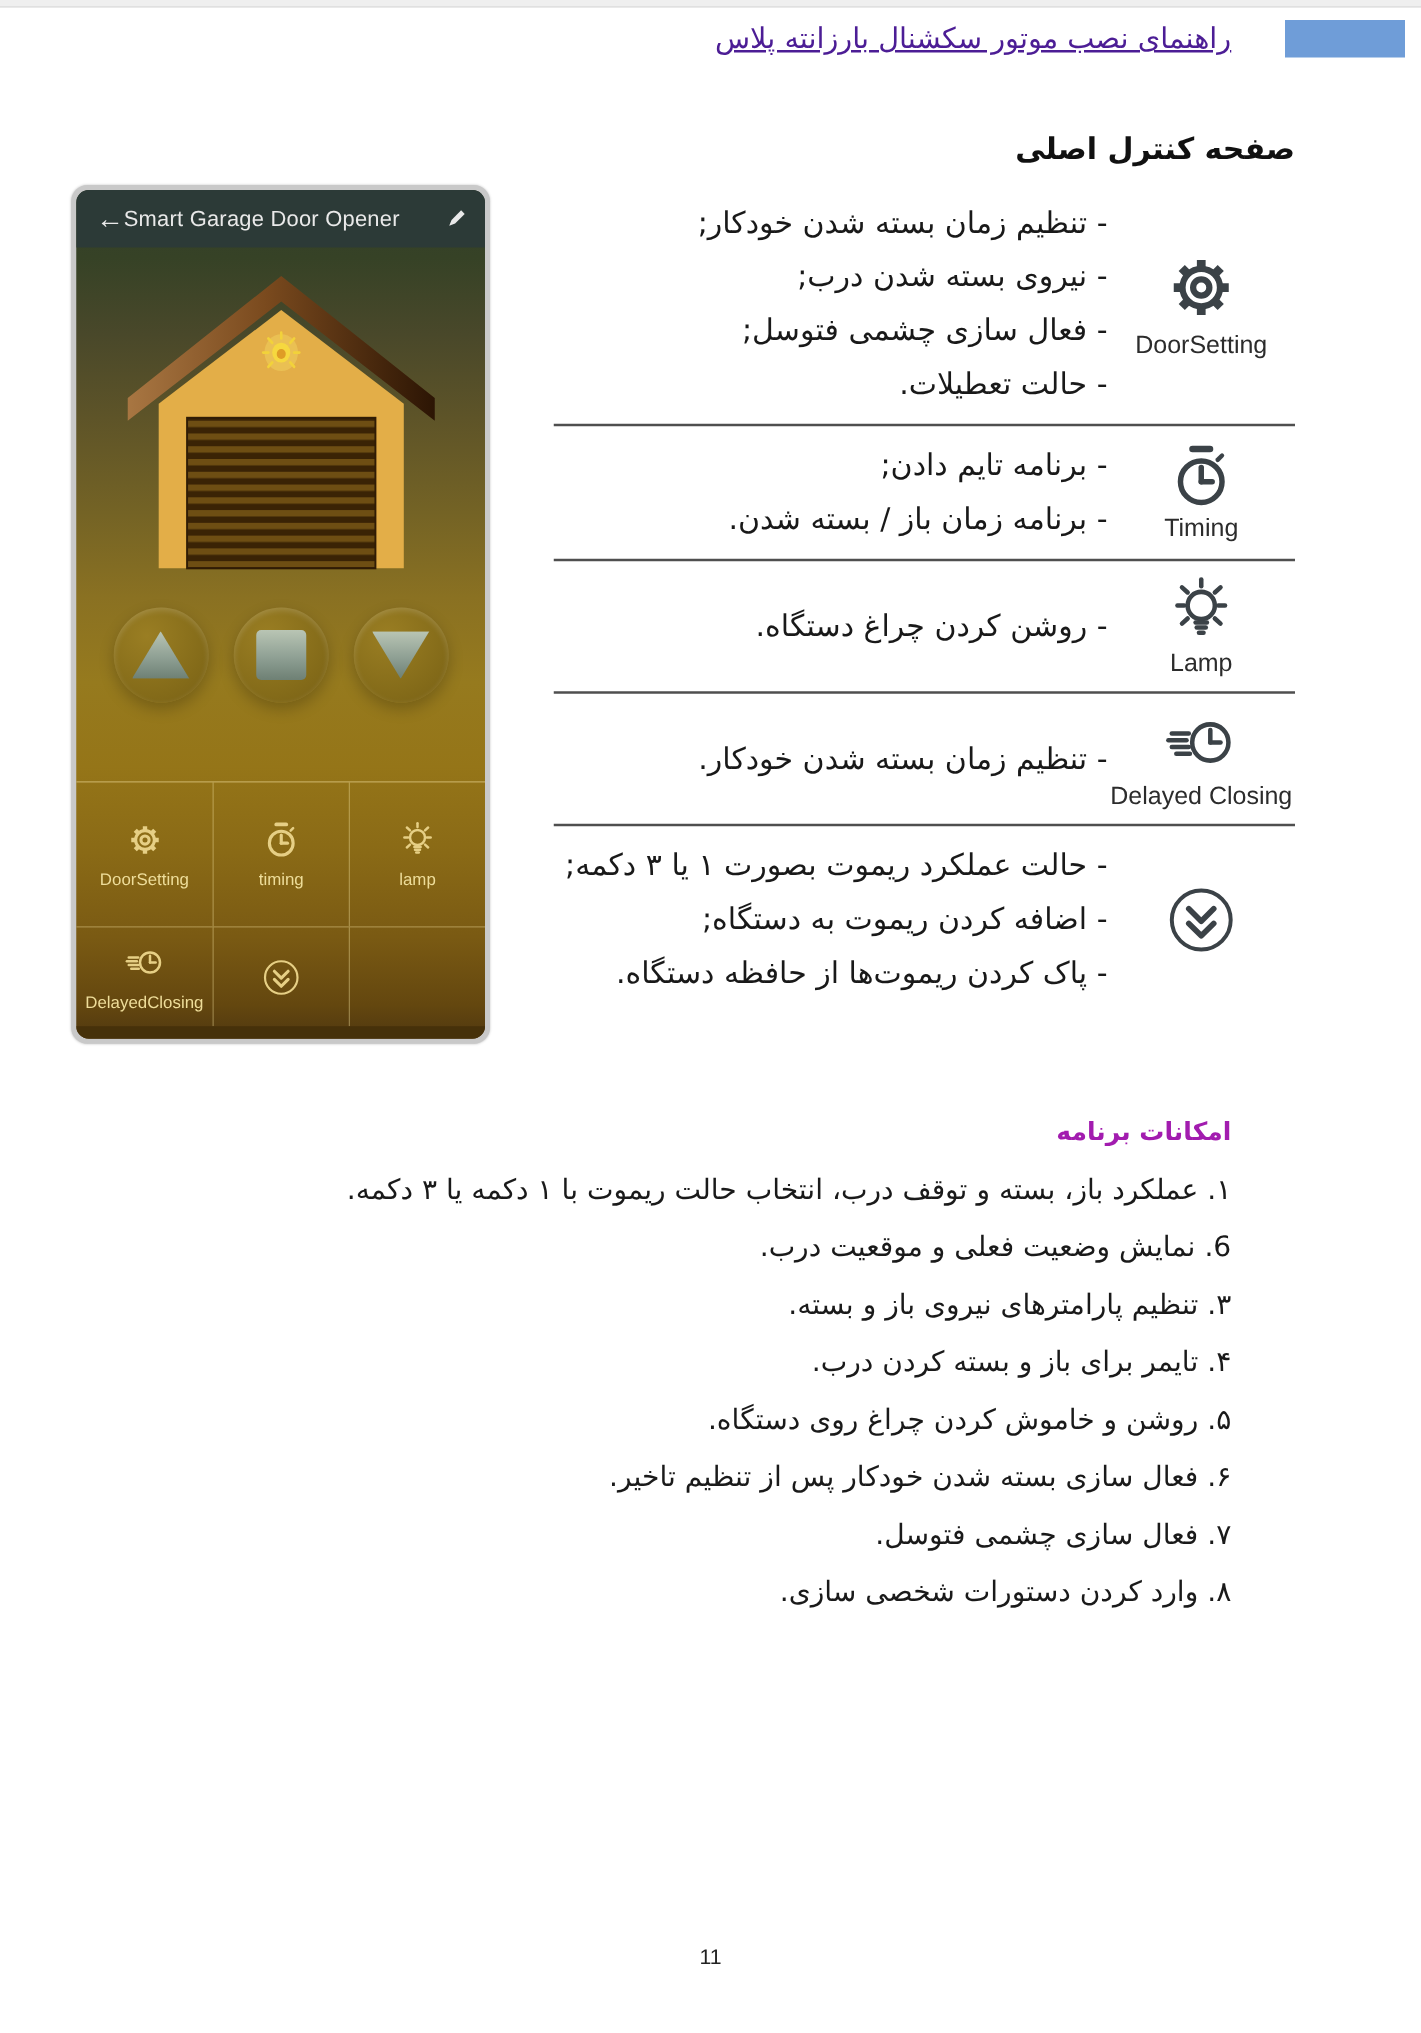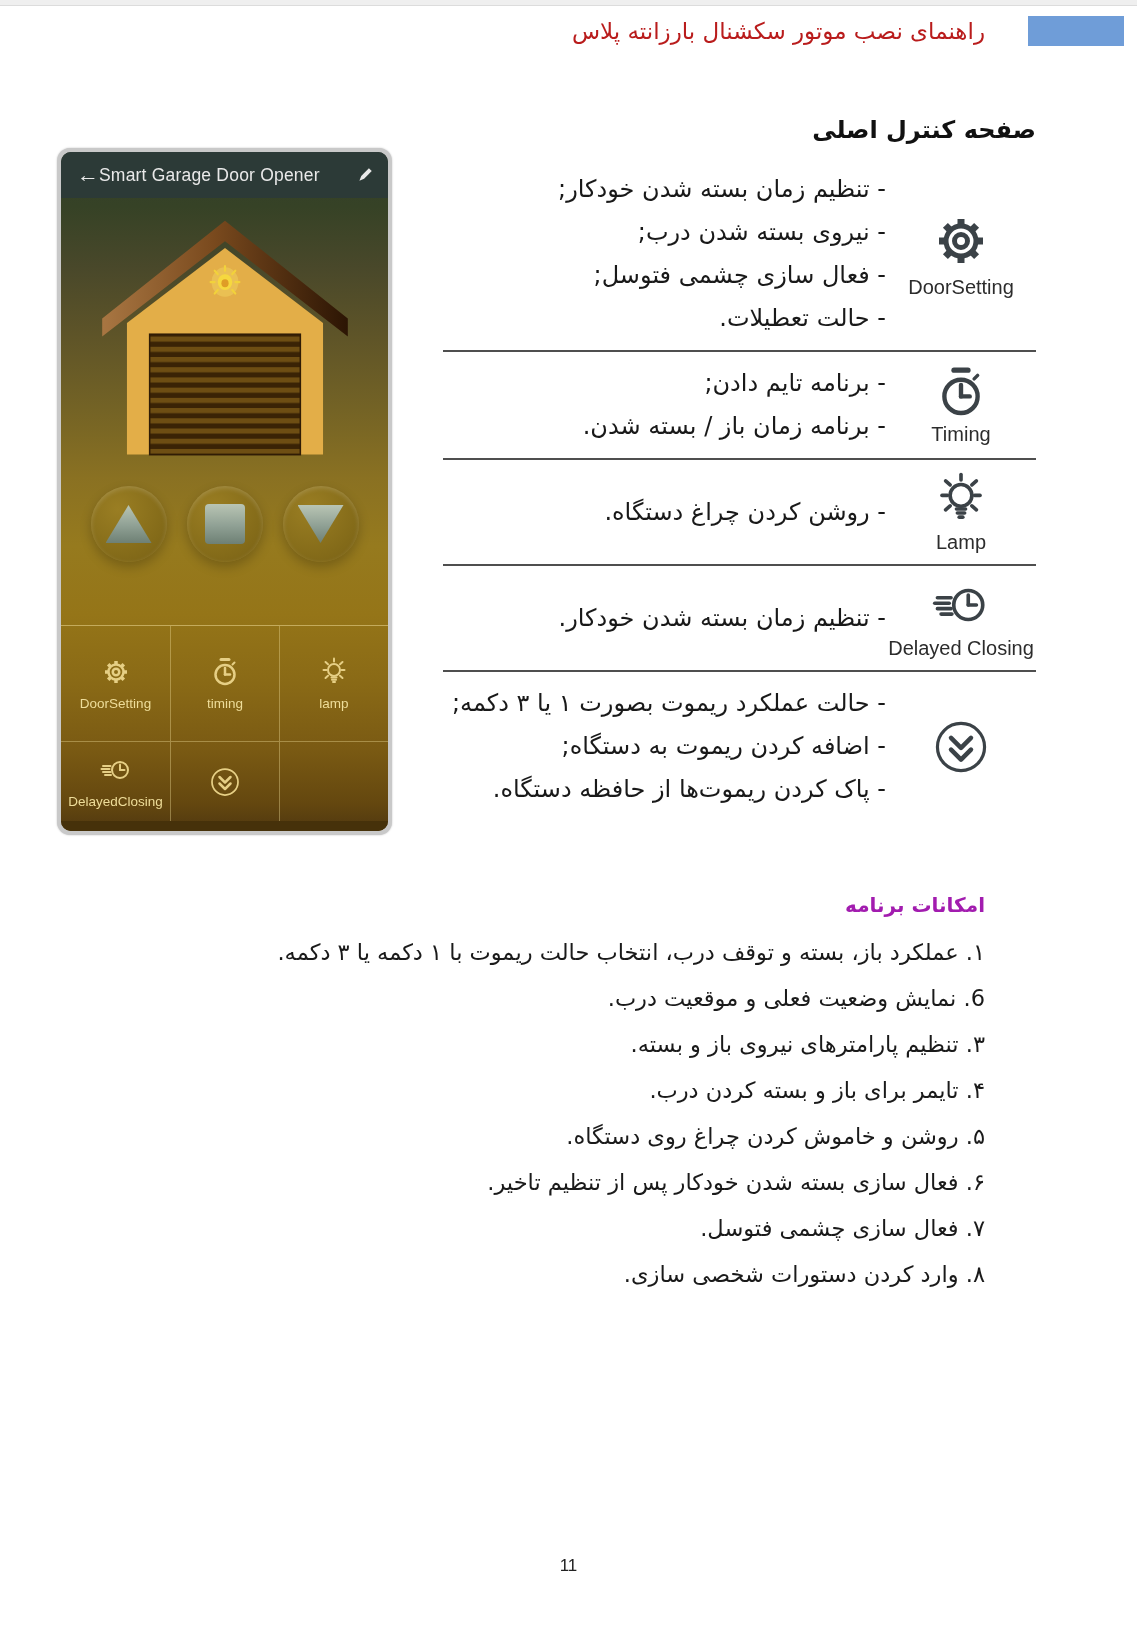--- a/index.html
+++ b/index.html
@@ -7,21 +7,21 @@
     position:relative; width:1137px; height:1626px; background:#ffffff;
     overflow:hidden; font-family:"DejaVu Sans", sans-serif; color:#1c1c1c;
   }
   .top-strip { position:absolute; left:0; top:0; width:100%; height:5px;
     background:#efefef; border-bottom:1px solid #dcdcdc; }
 
   
   .header { position:absolute; top:16px; right:13px; display:flex; align-items:center;
     direction:rtl; gap:43px; }
   .blue-box { width:96px; height:30px; background:#6f9dd8; }
-  .header-title { font-size:23px; color:#b91c1c; white-space:nowrap; }
+  .header-title { font-size:23px; color:#4c1d95; white-space:nowrap;text-decoration:underline; }
 
   
   .phone { position:absolute; left:57px; top:148px; width:335px; height:687px;
     background:#c9c9c9; border-radius:13px; box-shadow:0 0 2px rgba(0,0,0,.25); }
   .screen { position:absolute; left:4px; top:4px; right:4px; bottom:4px;
     border-radius:10px; overflow:hidden;
     background:linear-gradient(180deg,#333f2b 0%,#364226 8%,#49482a 17%,#5e5428 27%,
       #746325 38%,#8a7122 48%,#967a1e 58%,#957518 68%,#8a6a16 78%,#7a5a13 88%,
       #64470f 96%,#503810 100%);
   }
@@ -51,21 +51,21 @@
     border-top:1px solid rgba(236,217,150,.55); }
   .gcell { display:flex; flex-direction:column; align-items:center; justify-content:center;
     gap:8px; border-left:1px solid rgba(236,217,150,.4); color:#e6cf85; }
   .gcell.first { border-left:none; }
   .gcell.r2 { border-top:1px solid rgba(236,217,150,.4); }
   .gicon { width:32px; height:32px; }
   .glabel { font-family:"Liberation Sans", sans-serif; font-size:13.5px; color:#eedd9a; }
   .strip { position:absolute; left:0; right:0; bottom:0; height:10px; background:#46310a; }
 
   
-  .controls { position:absolute; left:443px; top:116px; width:593px; direction:rtl;text-align:right; }
+  .controls { position:absolute; left:443px; top:105px; width:593px; direction:rtl;text-align:right; }
   .sec-heading { font-size:24px; font-weight:bold; color:#111; margin:0 0 14px 0; }
   .section { display:flex; align-items:center; padding:10px 0; }
   .icon-col { flex:0 0 150px; display:flex; flex-direction:column; align-items:center;
     color:#3b4247; }
   .icon-label { margin-top:3px; font-family:"Liberation Sans", sans-serif;
     font-size:20px; color:#2c2c2c; white-space:nowrap; }
   .lines { flex:1; }
   .line { font-size:24px; line-height:43px; color:#191919; }
   .divider { height:0; border-top:2px solid #4f4f4f; }
 

